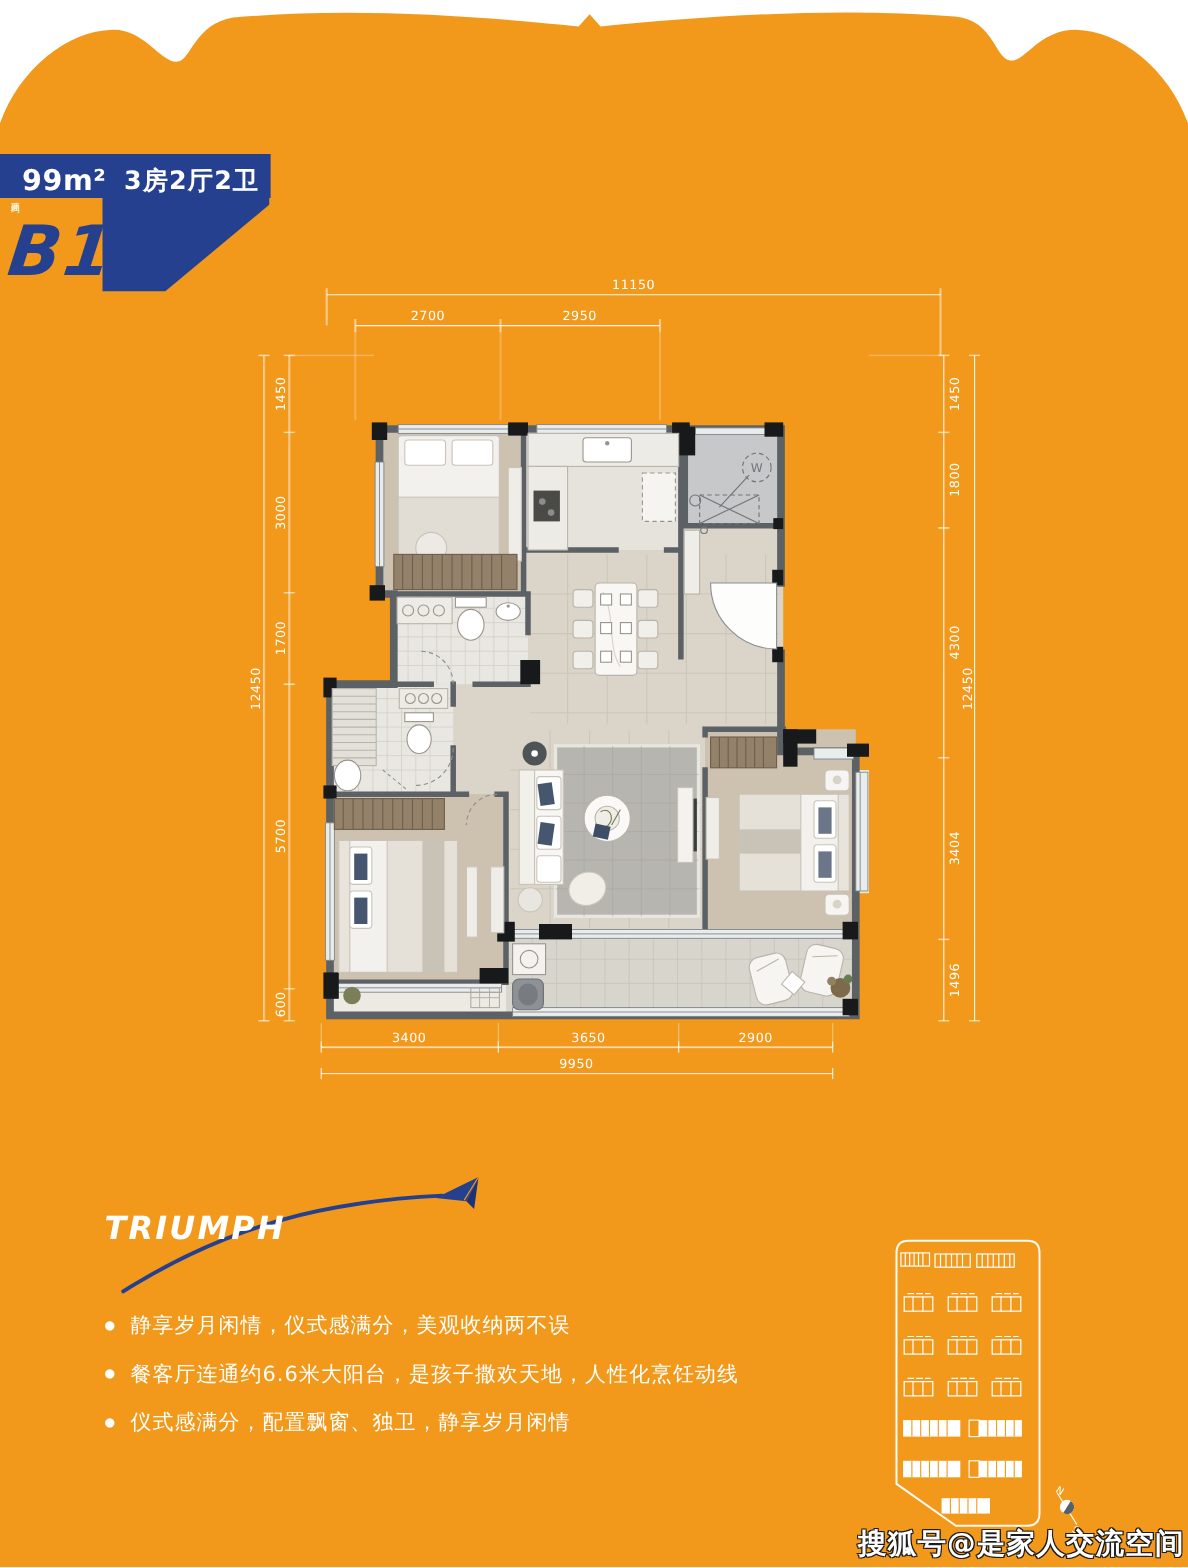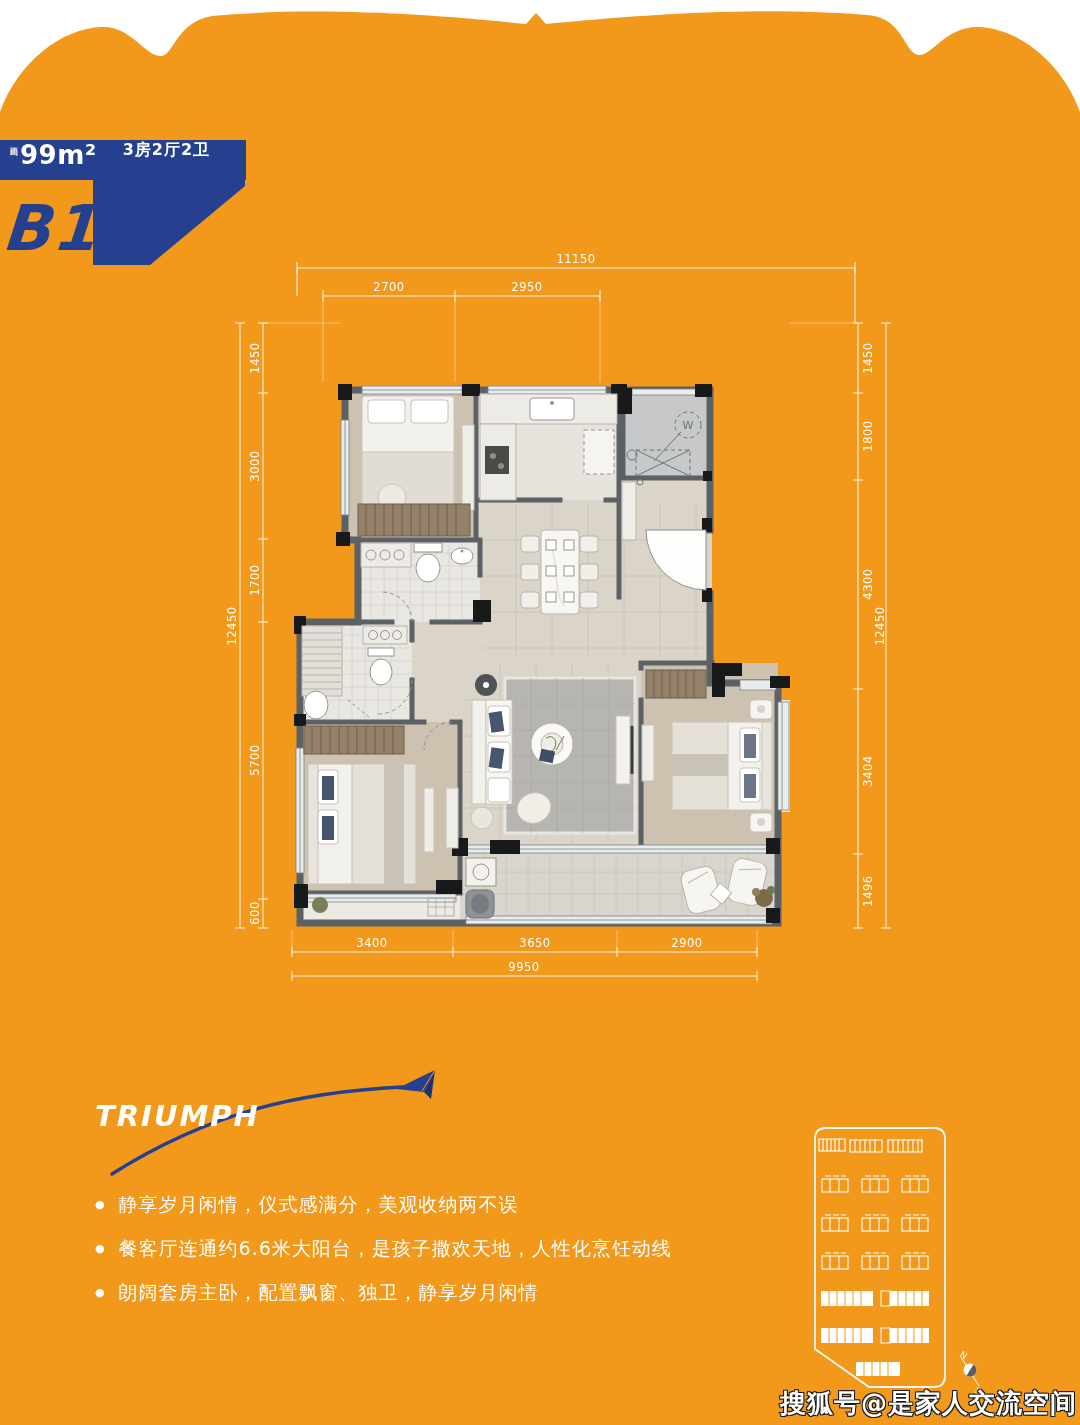--- a/index.html
+++ b/index.html
@@ -2,24 +2,24 @@
 <html><head>
 <meta charset="utf-8">
 <style>
   html,body{margin:0;padding:0;background:#ffffff;}
   .poster{position:relative;width:1080px;height:1425px;background:#ffffff;overflow:hidden;
           font-family:"DejaVu Sans","Liberation Sans",sans-serif;}
   .poster svg.layer{position:absolute;left:0;top:0;width:1080px;height:1425px;display:block;}
 
   
   .badge-banner{position:absolute;left:0;top:140px;width:246px;height:40px;background:#24408E;
-                color:#fff;display:flex;align-items:flex-start;box-sizing:border-box;padding-left:9px;}
+                color:#fff;display:flex;align-items:flex-end;box-sizing:border-box;padding-left:9px;}
   .area-prefix{writing-mode:vertical-rl;font-size:8px;line-height:1;opacity:.9;letter-spacing:1px;margin-right:3px;}
   .area-value{font-size:26px;font-weight:700;letter-spacing:0.5px;}
-  .layout-value{font-size:16px;font-weight:700;letter-spacing:1px;margin-left:26px;}
+  .layout-value{font-size:23px;font-weight:700;letter-spacing:1px;margin-left:16px;}
   .badge-wedge{position:absolute;left:93px;top:180px;}
   .unit-code{position:absolute;left:8px;top:192px;font-size:63px;font-weight:800;font-style:italic;
              color:#24408E;transform:skewX(-7deg);letter-spacing:2px;}
 
   
   .slogan{position:absolute;left:95px;top:1100px;width:343px;color:#ffffff;
           font-style:italic;font-weight:800;line-height:33px;}
   .slogan div{font-size:29px;letter-spacing:2px;white-space:pre;}
 
   
@@ -397,17 +397,17 @@
   </svg>
   <div class="unit-code">B1</div>
 
   <div class="slogan">
     <div>TRIUMPH</div>
   </div>
 
   <ul class="features">
     <li>静享岁月闲情，仪式感满分，美观收纳两不误</li>
     <li>餐客厅连通约6.6米大阳台，是孩子撒欢天地，人性化烹饪动线</li>
-    <li>朗阔套房主卧，配置飘窗、独卫，静享岁月闲情</li>
+    <li>仪式感满分，配置飘窗、独卫，静享岁月闲情</li>
   </ul>
 
   <div class="watermark">搜狐号@是家人交流空间</div>
 </div>
 
 </body></html>

